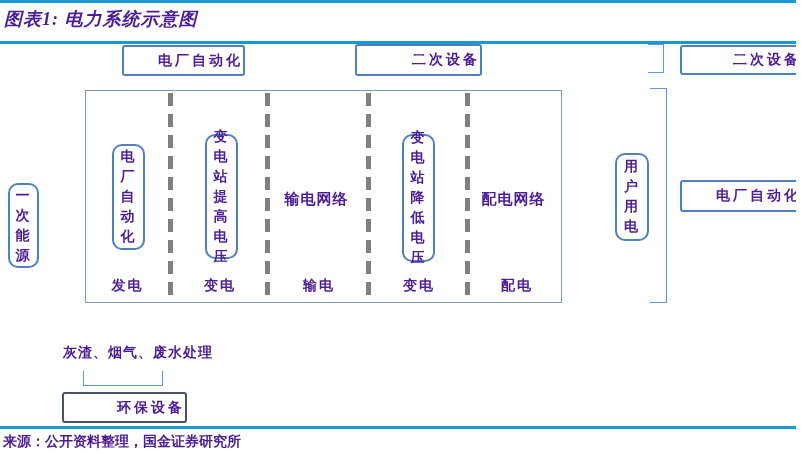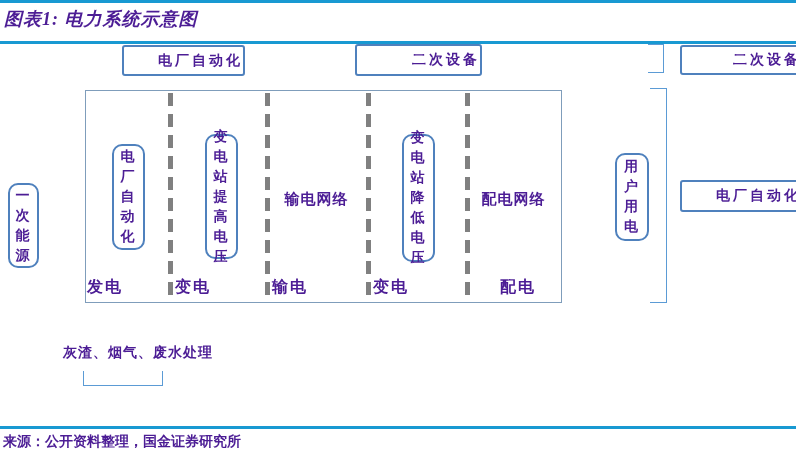--- a/index.html
+++ b/index.html
@@ -88,22 +88,22 @@
     border-bottom: 1.5px solid #5B9BD5;
   }
 
   .net-label {
     position: absolute; top: 190px;
     font-size: 15px; font-weight: bold;
     letter-spacing: 1px; text-align: center;
   }
   .stage-label {
     position: absolute; top: 277px;
-    font-size: 16px; font-weight: bold;
-    letter-spacing: 2px; text-indent: 2px; 
+    font-size: 14px; font-weight: bold;
+    letter-spacing: 2px; text-indent: 2px; text-align: center;
   }
   .waste-text {
     position: absolute; left: 63px; top: 344px;
     font-size: 14px; font-weight: bold;
     letter-spacing: 1px;
   }
   .source-text {
     position: absolute; left: 3px; top: 433px;
     font-size: 14px; font-weight: bold;
   }
@@ -149,30 +149,33 @@
     <span class="vtext">变电站降低电压</span>
   </div>
 
   <div class="net-label" style="left:267px; width:99px;">输电网络</div>
   <div class="net-label" style="left:467px; width:93px;">配电网络</div>
 
   <div class="stage-label" style="left:85px;  width:83px;">发电</div>
   <div class="stage-label" style="left:173px; width:92px;">变电</div>
   <div class="stage-label" style="left:270px; width:96px;">输电</div>
   <div class="stage-label" style="left:371px; width:94px;">变电</div>
-  <div class="stage-label" style="left:470px; width:92px;margin-left:28px;">配电</div>
+  <div class="stage-label" style="left:470px; width:92px;">配电</div>
 
   <div class="vbox" style="left:607px; top:153px; width:34px; height:88px;margin-left:8px;">
     <span class="vtext">用户用电</span>
   </div>
 
   <div class="bracket-r" style="left:650px; top:88px; width:17px; height:215px;"></div>
   <div class="rbox" style="left:680px; top:180px; width:123px; height:32px;">
     <span>电厂自动化</span>
   </div>
 
   <div class="waste-text">灰渣、烟气、废水处理</div>
   <div class="bracket-u" style="left:83px; top:371px; width:80px; height:15px;"></div>
+  <div class="rbox env" style="left:62px; top:392px; width:125px; height:31px;">
+    <span>环保设备</span>
+  </div>
 
   <div class="rule rule-bottom"></div>
   <div class="source-text">来源：公开资料整理，国金证券研究所</div>
 
 </div>
 
 </body></html>

